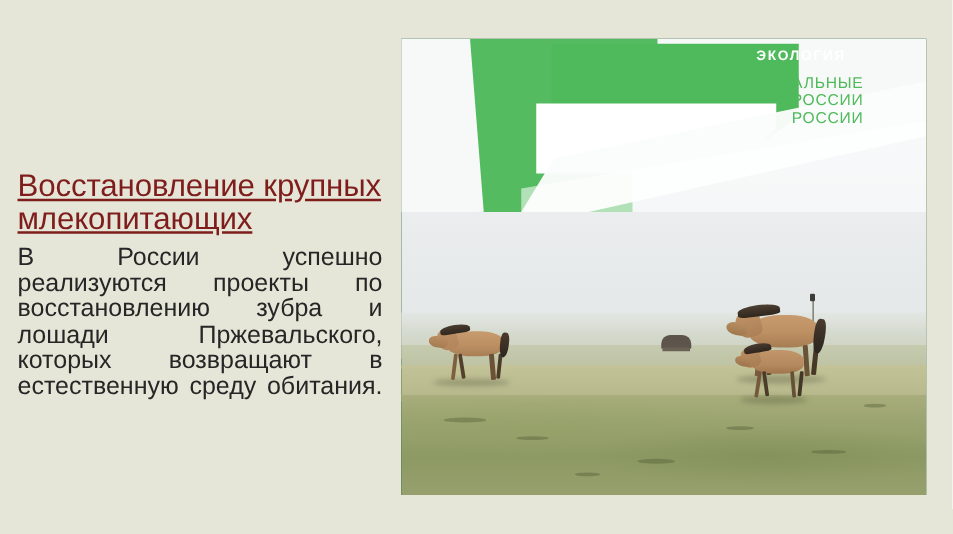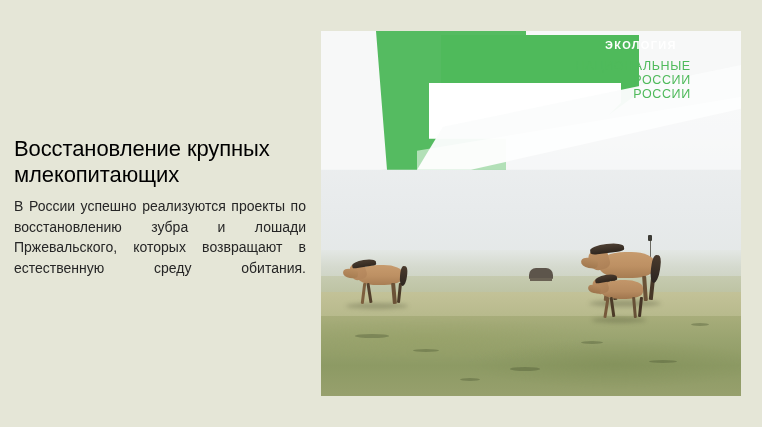--- a/index.html
+++ b/index.html
@@ -18,31 +18,32 @@
 
   
   #text-column {
     position: absolute;
     left: 14px;
     top: 136px;
     width: 292px;
   }
   #slide-title {
     font-family: "Liberation Sans", sans-serif;
-    font-size: 22px;
+    font-size: 25px;
     line-height: 26px;
     font-weight: 400;
-    color: #000000;
+    color: #7f1d1d;
     letter-spacing: -0.1px;
     margin: 0 0 8px 0;
     white-space: pre-line;
+    text-decoration: underline;
   }
   #slide-body {
     font-family: "Liberation Sans", sans-serif;
-    font-size: 14px;
+    font-size: 20px;
     line-height: 20.6px;
     color: #262626;
     text-align: justify;
     text-justify: inter-word;
     margin: 0;
   }
   #slide-body::after {
     content: "";
     display: inline-block;
     width: 100%;

